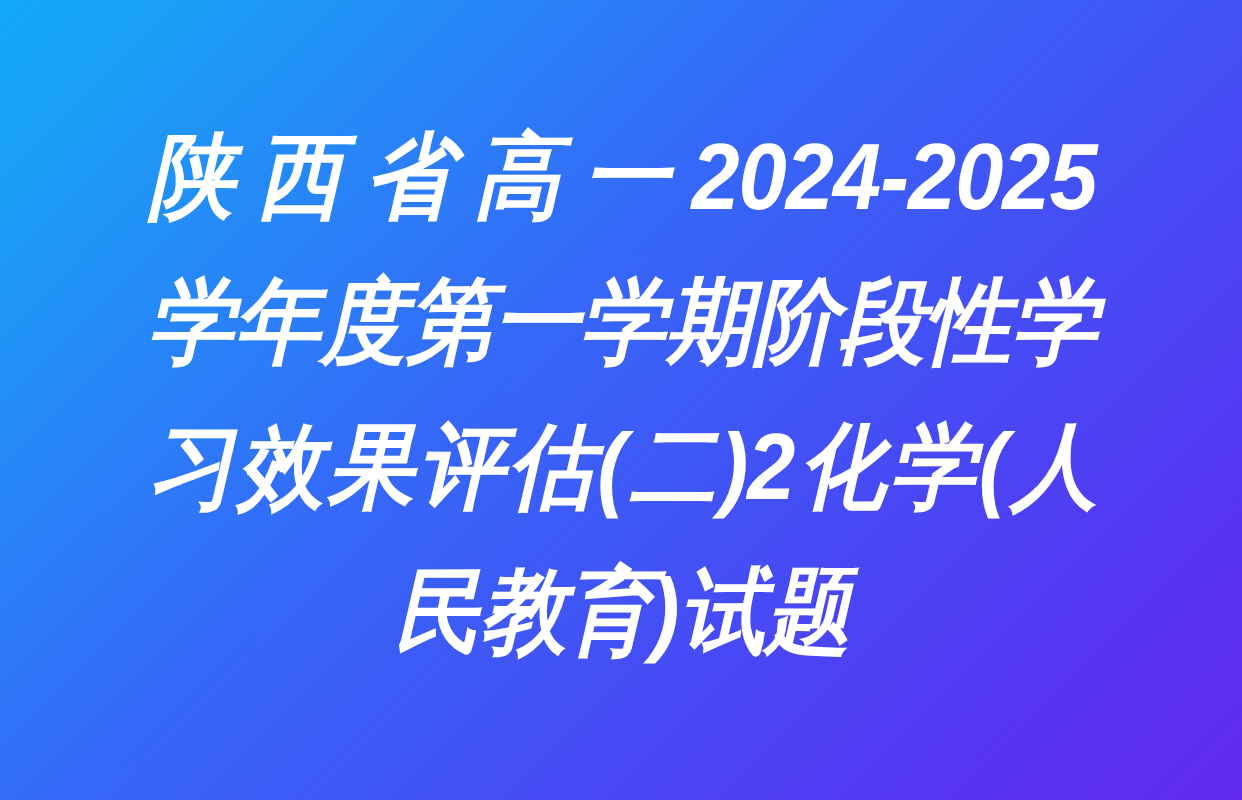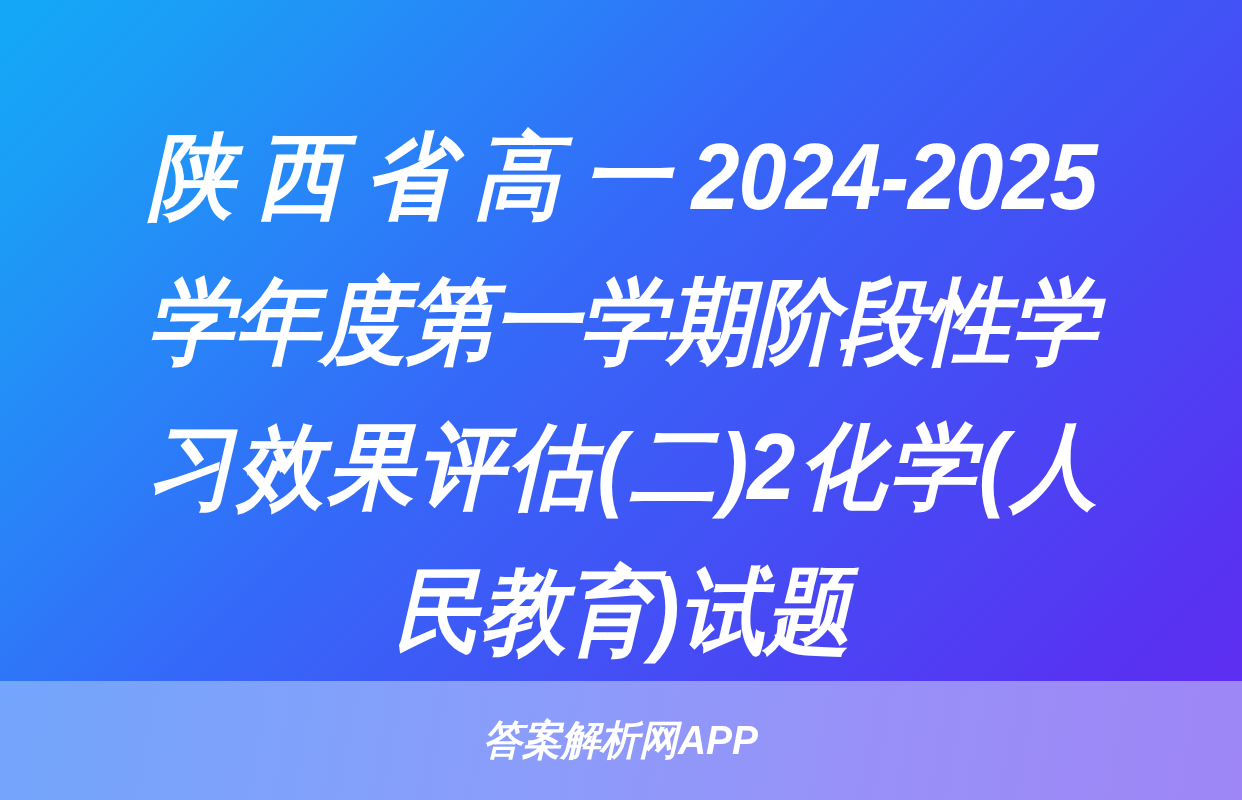--- a/index.html
+++ b/index.html
@@ -100,17 +100,14 @@
 
 <div id="poster">
 
   <div id="title-block">
     <span class="title-line line-1">陕西省高一2024-2025</span>
     <span class="title-line line-2">学年度第一学期阶段性学</span>
     <span class="title-line line-3">习效果评估(二)2化学(人</span>
     <span class="title-line line-4">民教育)试题</span>
   </div>
 
-  <div id="footer-band">
-    <span id="watermark">答案解析网APP</span>
-  </div>
 
 </div>
 
 </body></html>

